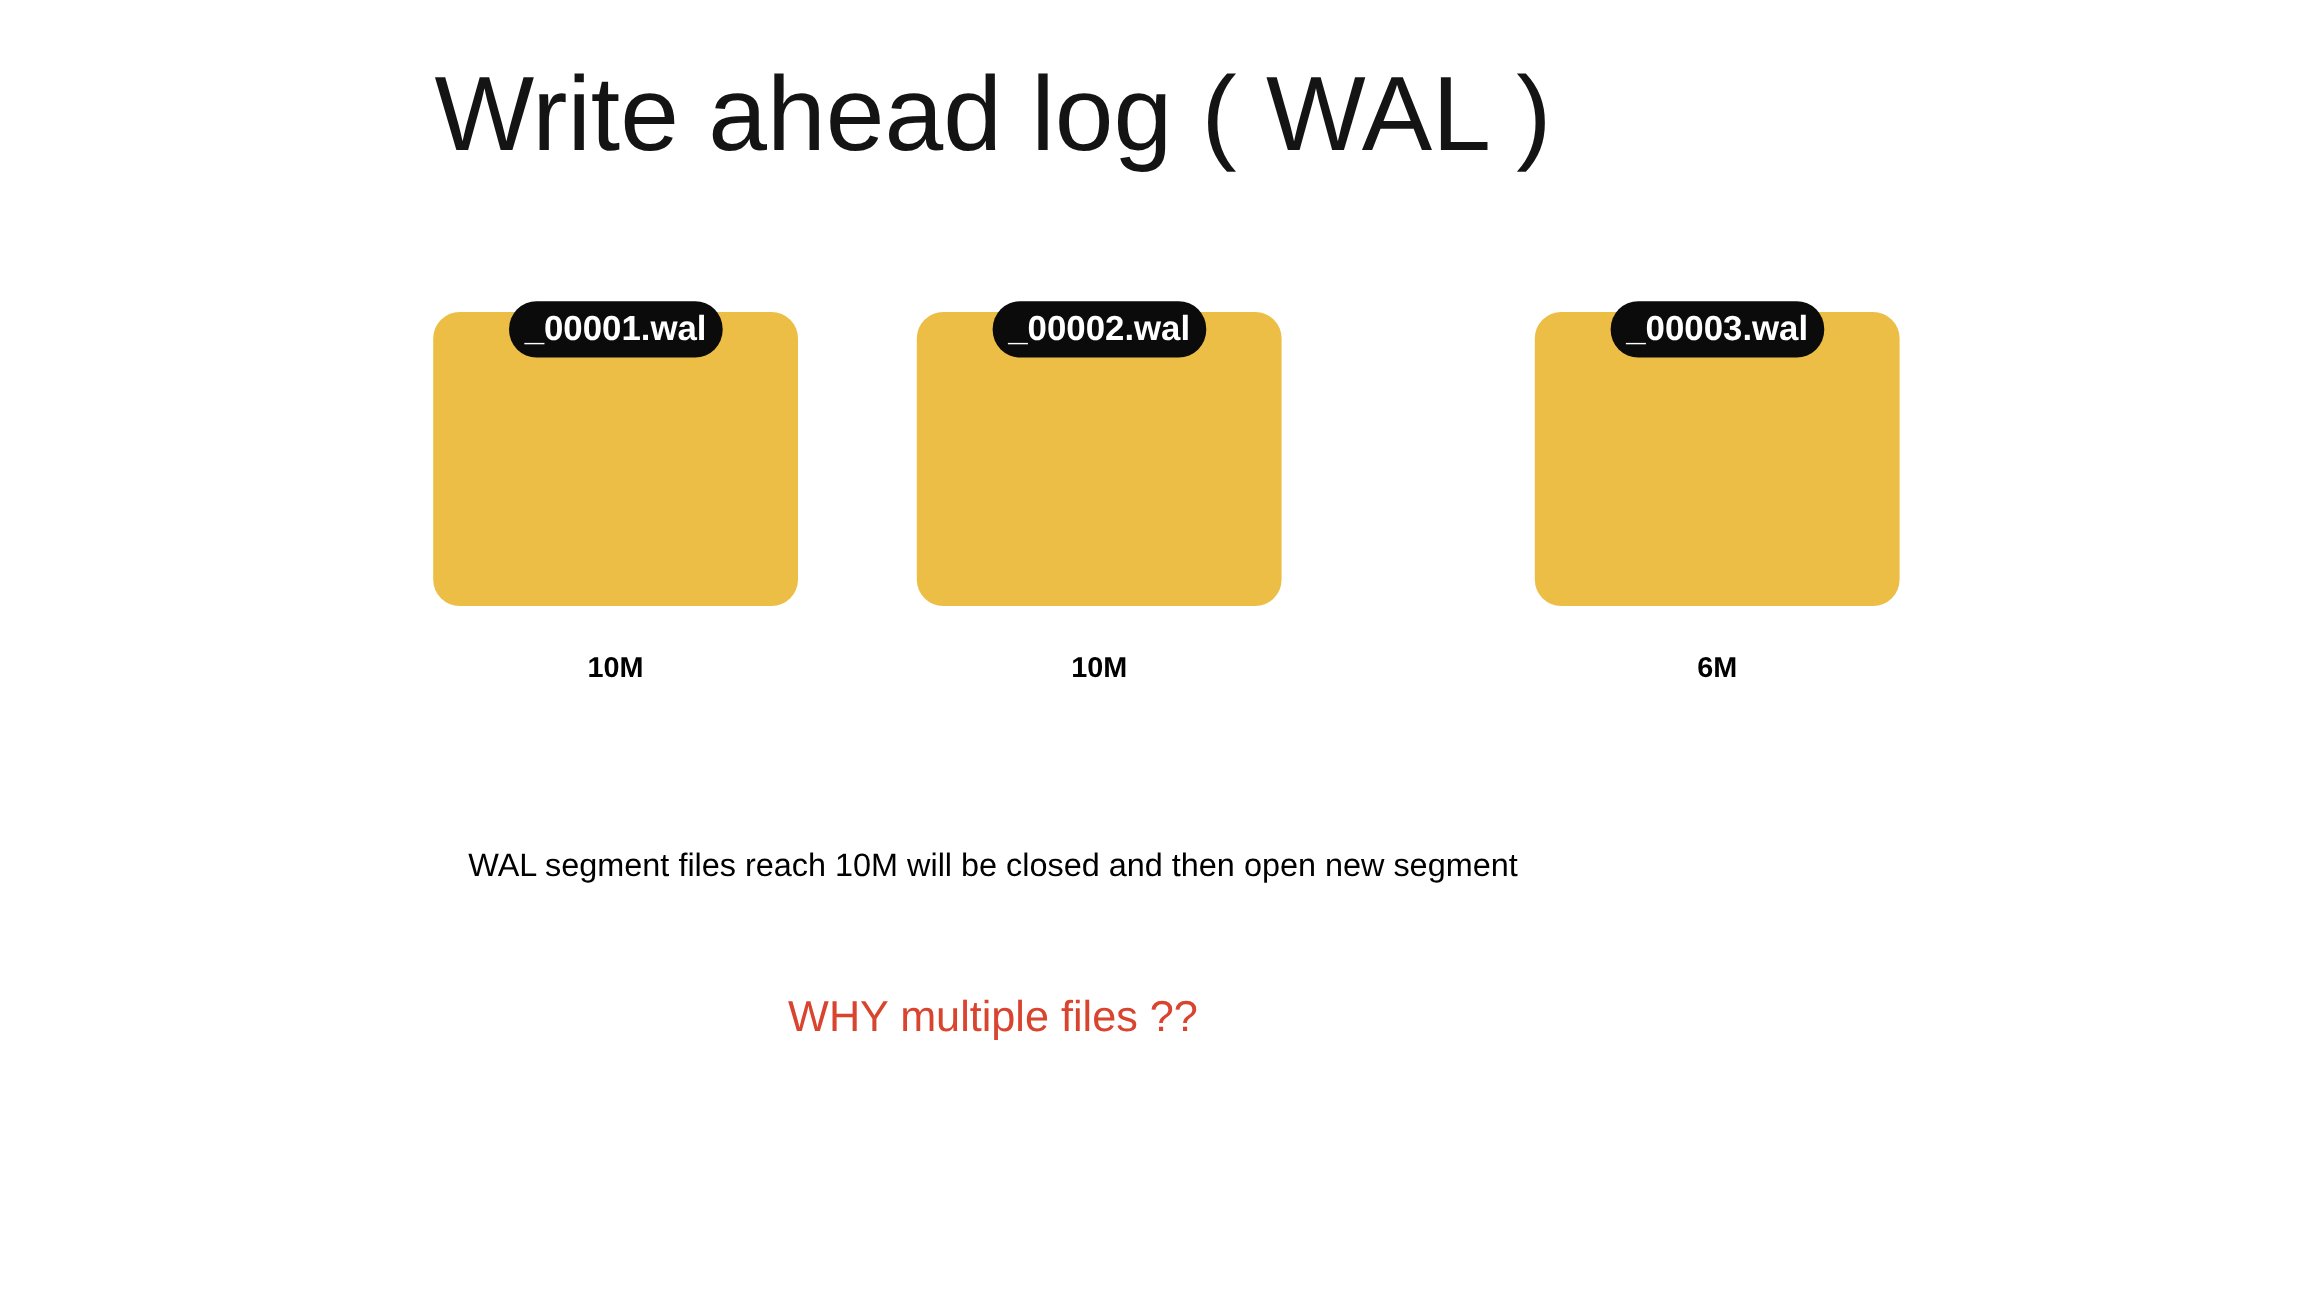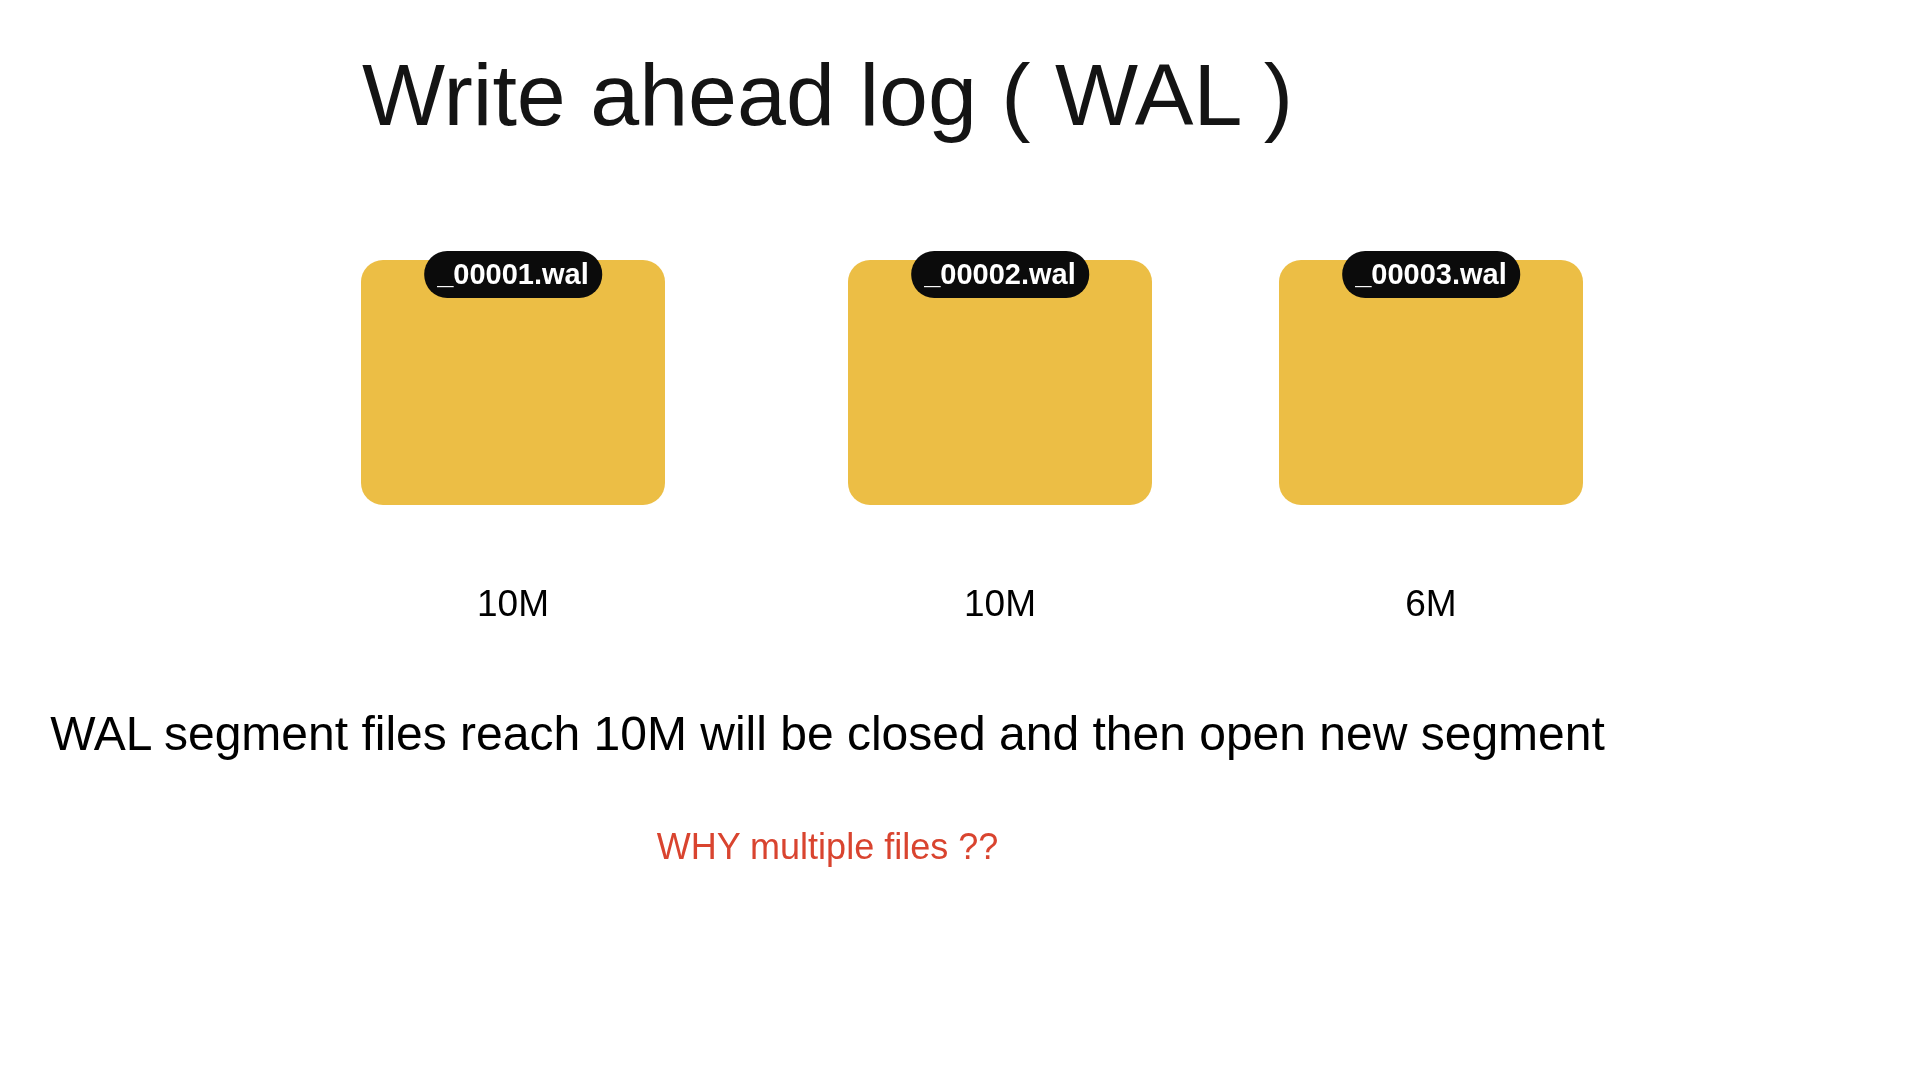--- a/index.html
+++ b/index.html
@@ -37,21 +37,21 @@
     white-space: nowrap;
   }
 
   .segment {
     position: absolute;
     top: 251px;
     width: 304px;
     height: 340px;
   }
   .segment.pos-0 { left: 361px; }
-  .segment.pos-1 { left: 848px; }
+  .segment.pos-1 { left: 764px; }
   .segment.pos-2 { left: 1279px; }
 
   .file-box {
     position: absolute;
     top: 9px;
     left: 0;
     width: 304px;
     height: 245px;
     background: var(--segment-fill);
     border-radius: 22px;
@@ -73,33 +73,32 @@
     z-index: 2;
     border-radius: 23px;
   }
 
   .size-label {
     position: absolute;
     top: 292px;
     left: 0;
     width: 100%;
     text-align: center;
-    font-size: 37px;
-    font-weight: 400;
+    font-size: 24px;
+    font-weight: 700;
     color: var(--size-text);
-    margin-top: 40px;
   }
 
   .caption {
     position: absolute;
     top: 706px;
     left: 0;
     width: 100%;
     text-align: center;
-    font-size: 48px;
+    font-size: 27px;
     font-weight: 400;
     color: var(--caption-text);
     white-space: nowrap;
   }
 
   .question {
     position: absolute;
     top: 826px;
     left: 0;
     width: 100%;

